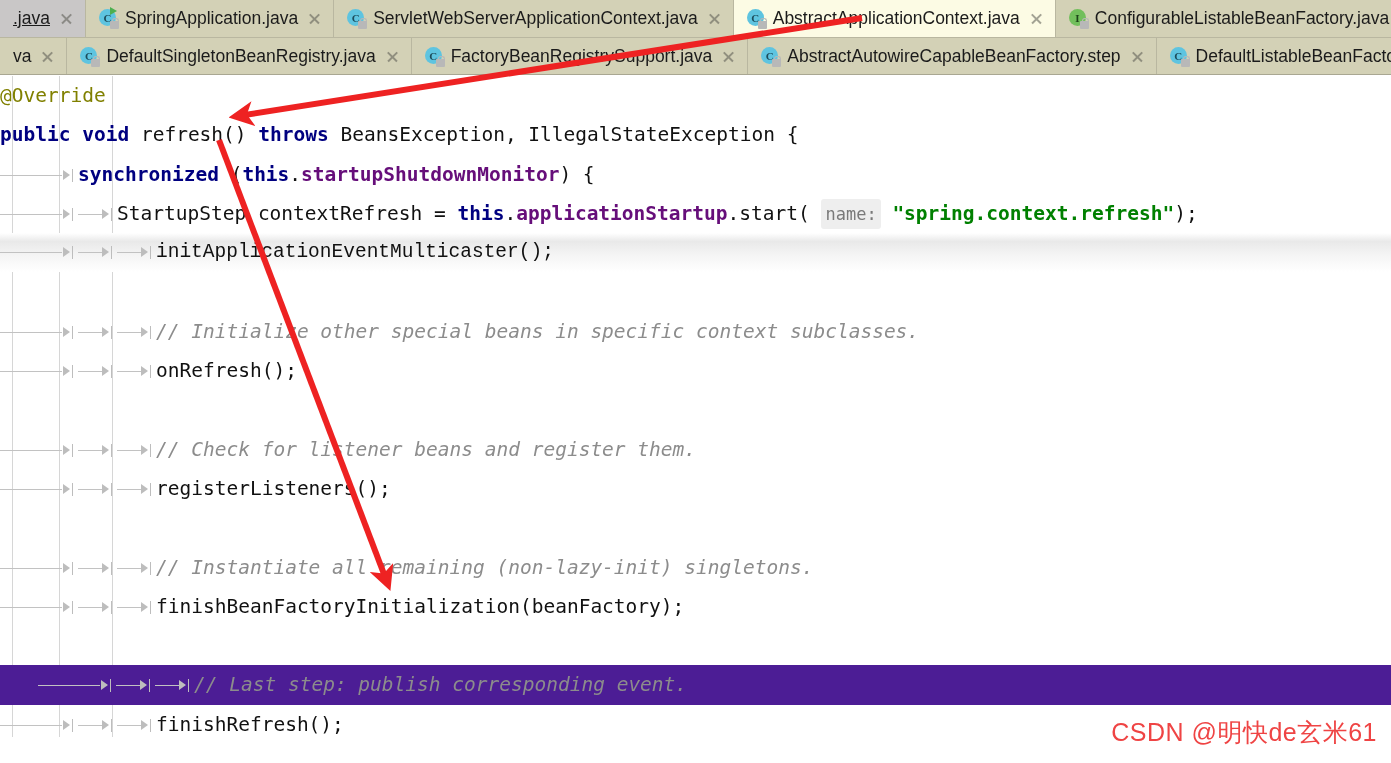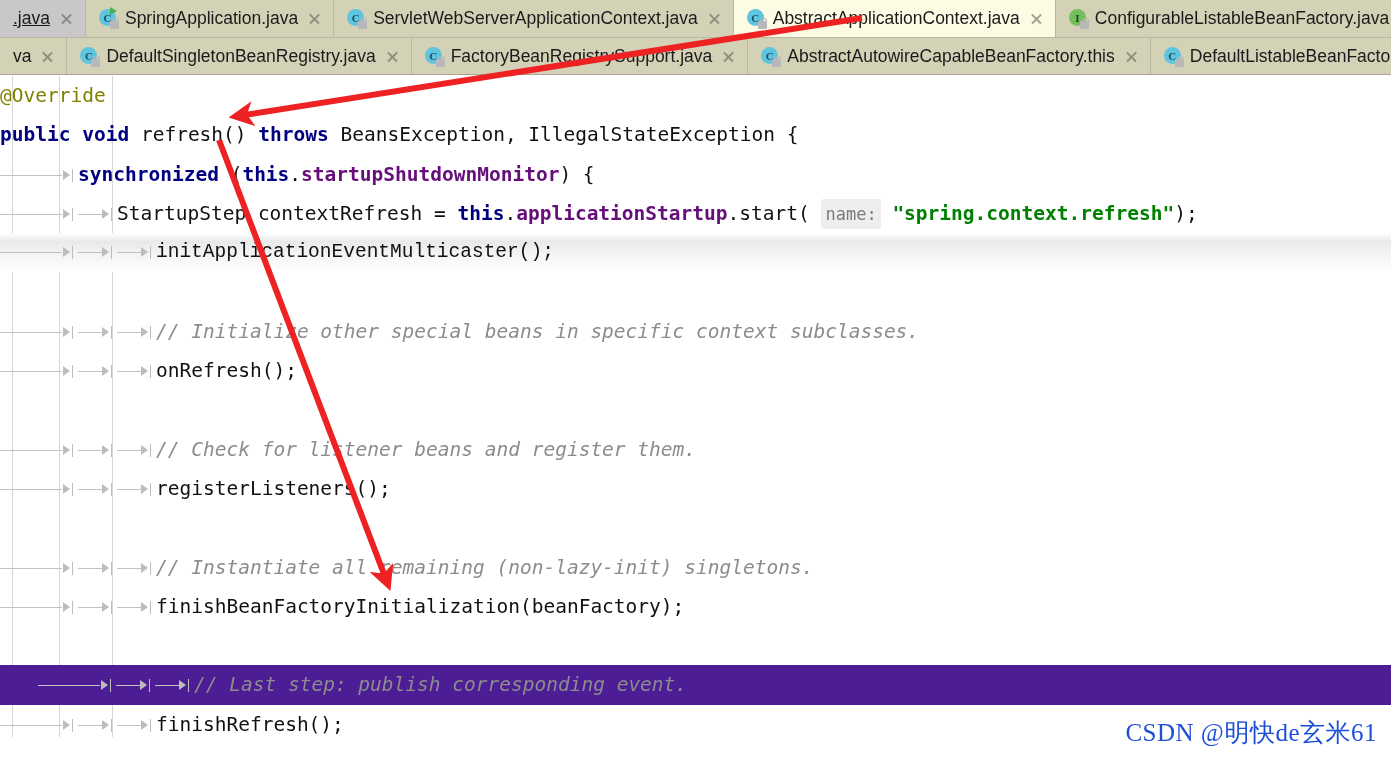--- a/index.html
+++ b/index.html
@@ -205,23 +205,23 @@
   .arrows {
     position: absolute; left: 0; top: 0;
     width: 1391px; height: 763px;
     pointer-events: none;
   }
 
   
   .watermark {
     position: absolute;
     right: 14px; bottom: 14px;
-    font-family: Liberation Serif, serif;
+    font-family: Liberation Sans, sans-serif;
     font-size: 25px;
-    color: #1d4ed8;
+    color: #ef4444;
     letter-spacing: .5px;
     user-select: none;
   }
 </style>
 </head>
 <body>
 
 <div id="app">
 
   <div class="tabbar">
@@ -283,21 +283,21 @@
             <span class="lock"></span>
           </span>
           <span class="tab-label">FactoryBeanRegistrySupport.java</span>
           <span class="tab-close"></span>
         </div>
         <div class="tab">
           <span class="ficon">
             <span class="disc">C</span>
             <span class="lock"></span>
           </span>
-          <span class="tab-label">AbstractAutowireCapableBeanFactory.this</span>
+          <span class="tab-label">AbstractAutowireCapableBeanFactory.step</span>
           <span class="tab-close"></span>
         </div>
         <div class="tab">
           <span class="ficon">
             <span class="disc">C</span>
             <span class="lock"></span>
           </span>
           <span class="tab-label">DefaultListableBeanFactory.java</span>
         </div>
       </div>

